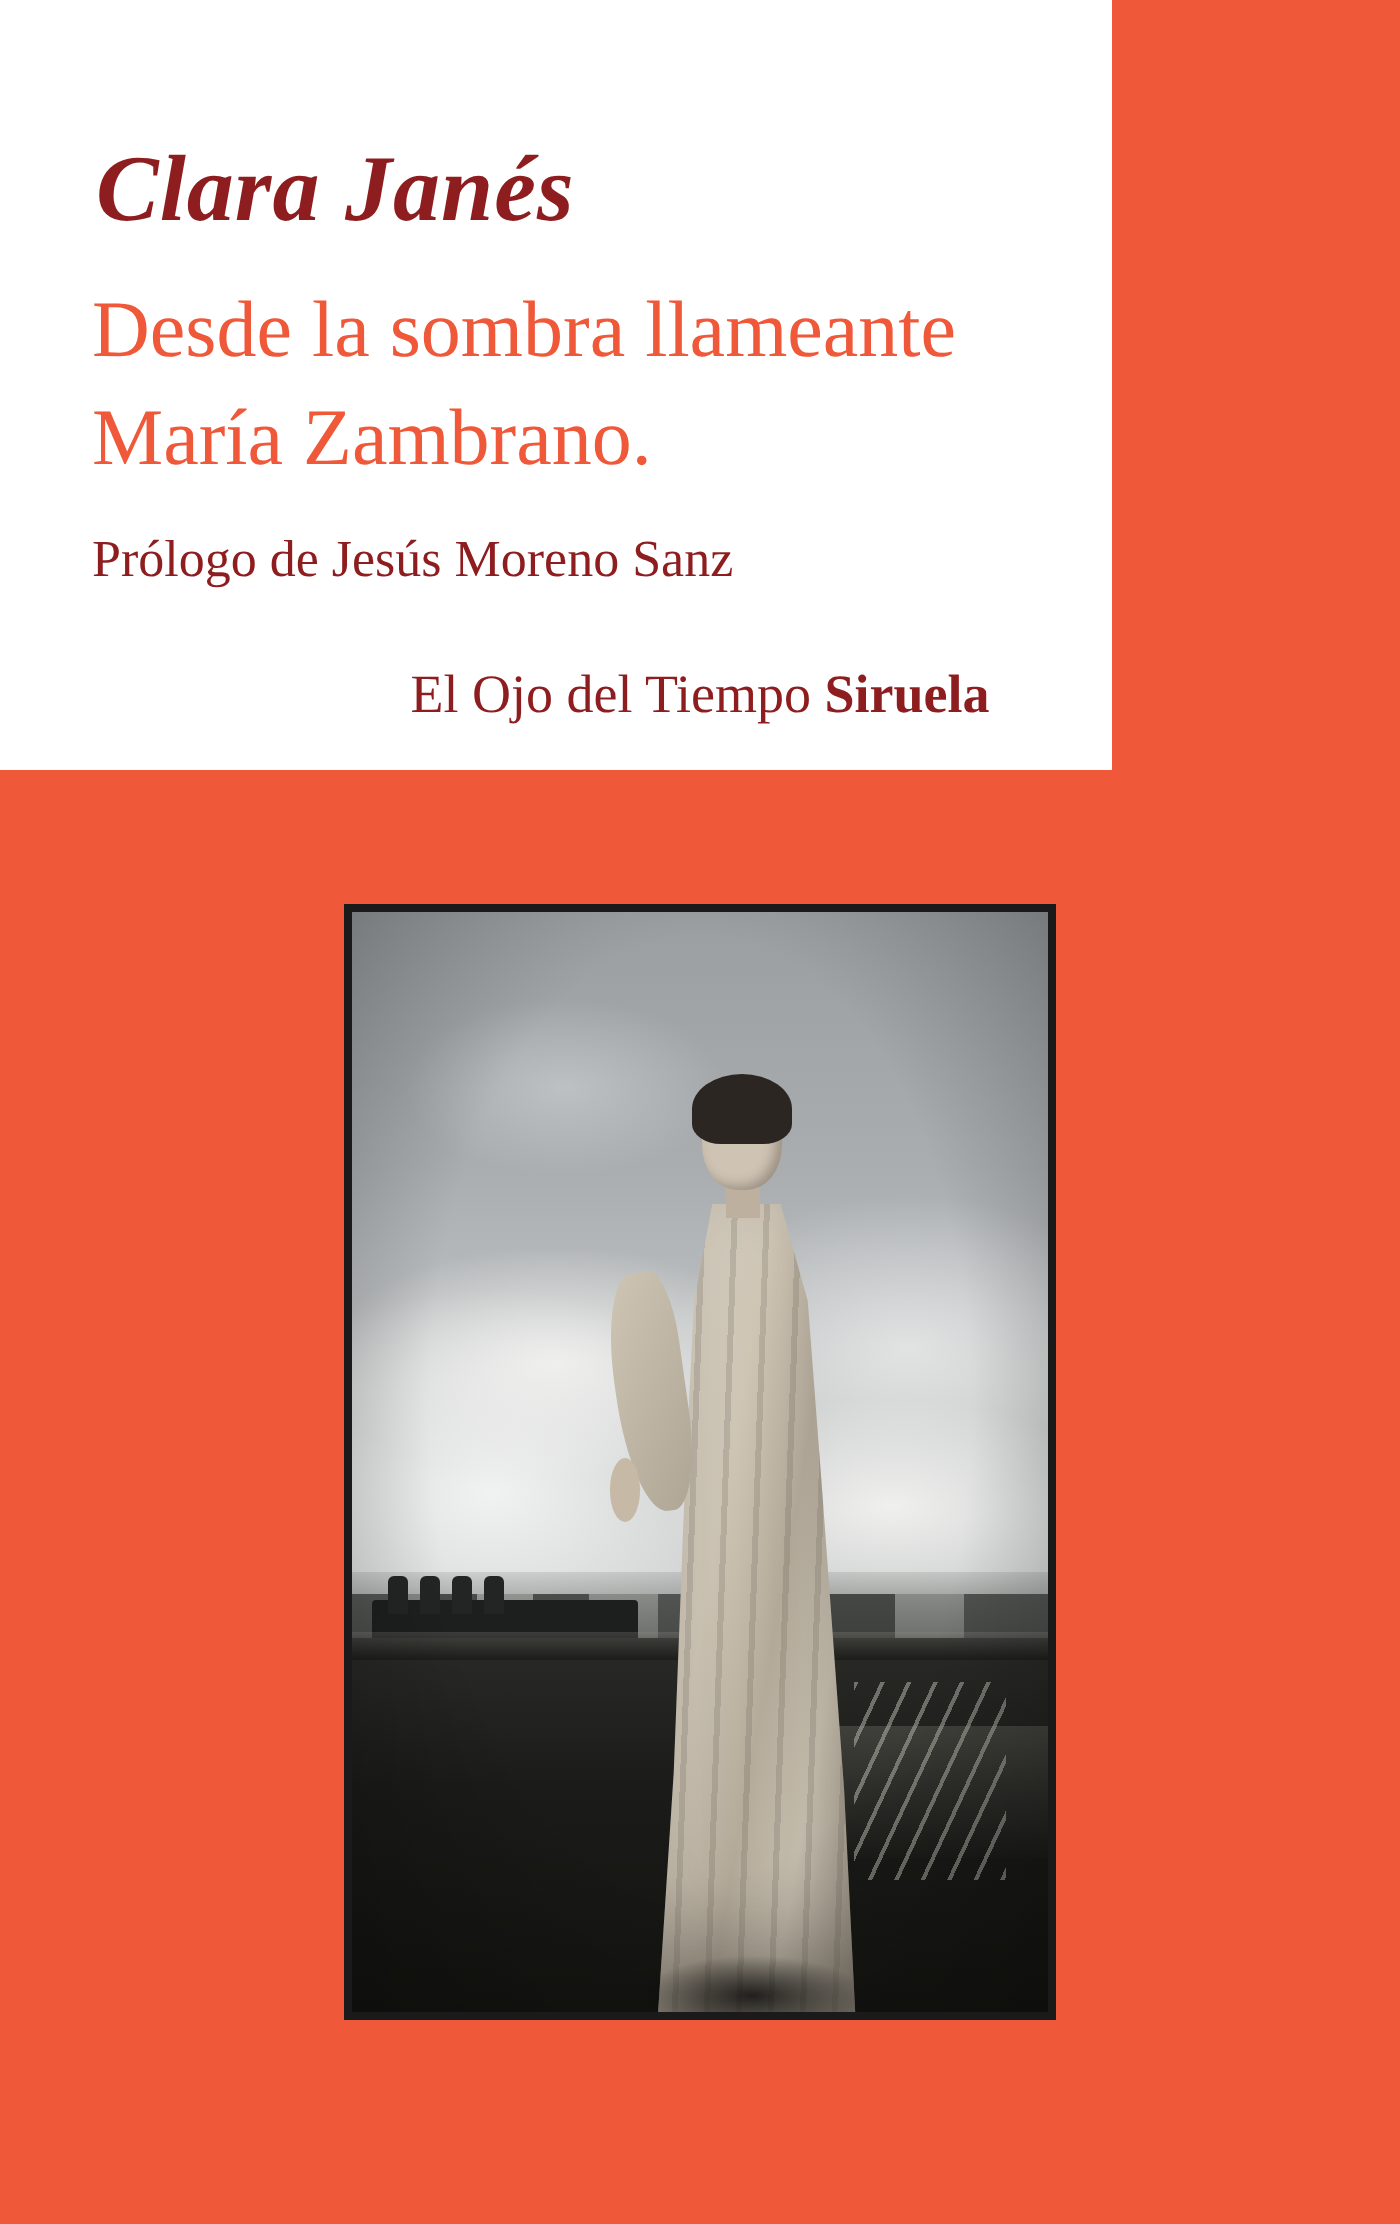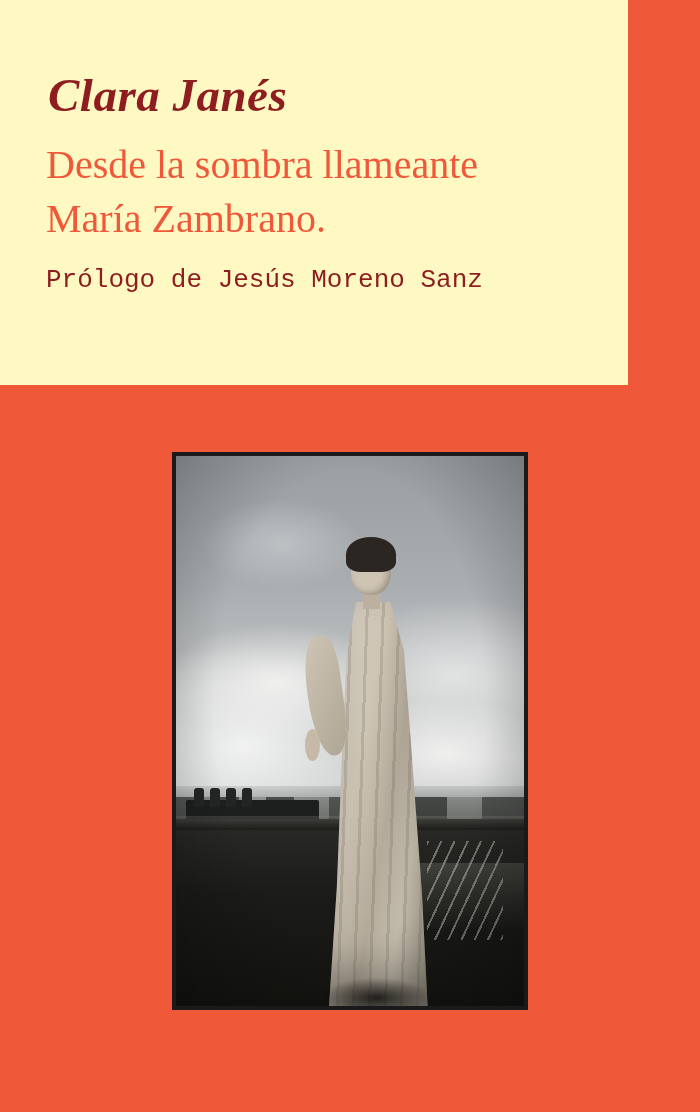--- a/index.html
+++ b/index.html
@@ -18,23 +18,23 @@
     width: 700px;
     height: 1112px;
     background: #ef5838;
     overflow: hidden;
   }
   
   .top-band {
     position: absolute;
     left: 0;
     top: 0;
-    width: 628px;
+    width: 556px;
     height: 385px;
-    background: #fef9c3;
+    background: #ffffff;
     box-sizing: border-box;
     padding: 16px;
   }
   .author {
     position: absolute;
     left: 48px;
     top: 68px;
     font-family: "Liberation Serif", serif;
     font-style: italic;
     font-weight: bold;
@@ -54,21 +54,21 @@
     color: #ef5838;
   }
   .title .line {
     display: block;
     white-space: nowrap;
   }
   .prologue {
     position: absolute;
     left: 46px;
     top: 265px;
-    font-family: Liberation Mono, monospace;
+    font-family: Liberation Serif, serif;
     font-size: 26px;
     color: #8e1d1f;
     white-space: nowrap;
   }
   .series {
     position: absolute;
     left: 0;
     top: 332px;
     width: 700px;
     text-align: center;
@@ -312,20 +312,23 @@
   <div class="top-band">
     <div class="author">Clara Janés</div>
 
     <div class="title">
       <span class="line">Desde la sombra llameante</span>
       <span class="line">María Zambrano.</span>
     </div>
 
     <div class="prologue">Prólogo de Jesús Moreno Sanz</div>
 
+    <div class="series">
+      <span>El Ojo del Tiempo </span><span class="publisher">Siruela</span>
+    </div>
   </div>
 
   <div class="photo-frame">
     <div class="photo">
       <div class="sky"></div>
       <div class="cloud-c"></div>
       <div class="cloud-a"></div>
       <div class="cloud-b"></div>
       <div class="horizon"></div>
       <div class="skyline"></div>

